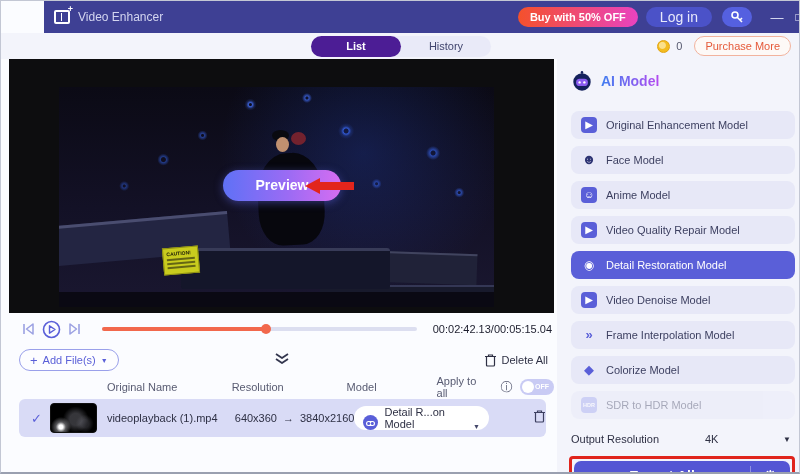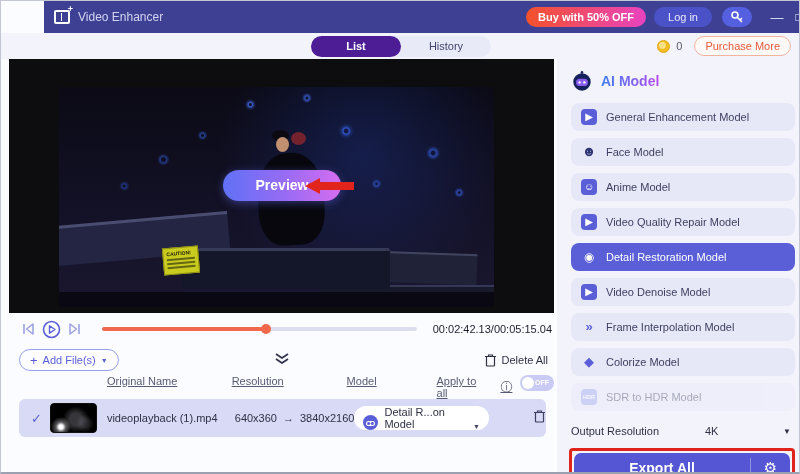--- a/index.html
+++ b/index.html
@@ -7,21 +7,21 @@
   .window { position:relative; width:800px; height:474px; background:#fbfcff; border:1px solid #c3c7d4; border-bottom:2px solid #9aa0b0; overflow:hidden; }
 
   
   .titlebar { position:absolute; left:0; top:0; width:100%; height:32px; background:#3e4094; display:flex; align-items:center; padding:0 10px;margin-left:43px; }
   .logo { width:16px; height:14px; border:2px solid #fff; border-radius:2px; position:relative; margin-right:8px; }
   .logo::after { content:"+"; position:absolute; right:-5px; top:-8px; color:#fff; font-size:9px; font-weight:bold; }
   .logo::before { content:""; position:absolute; left:1px; top:1px; width:4px; height:8px; border-right:1.5px solid #fff; }
   .app-title { color:#d3d5f0; font-size:12px; }
   .tb-spacer { flex:1; }
   .buy-btn { height:20px; padding:0 12px; border-radius:10px; background:linear-gradient(90deg,#f4512b,#e943c0); color:#fff; font-size:11px; font-weight:bold; line-height:20px; margin-right:8px; cursor:pointer; }
-  .login-btn { height:20px; padding:0 14px; border-radius:10px; background:#4b52c8; color:#e8e9fb; font-size:11px; line-height:20px; margin-right:10px; cursor:pointer; }
+  .login-btn { height:20px; padding:0 14px; border-radius:10px; background:#4b52c8; color:#e8e9fb; font-size:14px; line-height:20px; margin-right:10px; cursor:pointer; }
   .key-btn { height:20px; width:30px; border-radius:10px; background:#5560e0; display:flex; align-items:center; justify-content:center; margin-right:14px; cursor:pointer; }
   .winctl { color:#e4e6f8; font-size:13px; width:22px; text-align:center; cursor:pointer; }
   .winctl.max { font-size:12px; }
 
   
   .subheader { position:absolute; left:0; top:32px; width:100%; height:26px; background:#f3f4fb; display:flex; align-items:center; }
   .tabs { position:absolute; left:310px; top:3px; width:180px; height:21px; background:#e9eaf8; border-radius:11px; display:flex; }
   .tab { width:90px; height:21px; border-radius:11px; font-size:11px; line-height:21px; text-align:center; color:#41456e; cursor:pointer; }
   .tab.active { background:#4c1d95; color:#fff; font-weight:bold; }
   .credits { position:absolute; right:8px; top:0; height:26px; display:flex; align-items:center; gap:6px; }
@@ -79,21 +79,21 @@
   .time { font-size:11px; color:#1d1e2e; white-space:nowrap; margin-right:2px; }
 
   
   .filebar { height:30px; display:flex; align-items:center; background:#fbfcff; position:relative; }
   .addfile-btn { height:22px; border:1px solid #9aa0ea; border-radius:12px; color:#5a5fd8; font-size:11px; display:flex; align-items:center; gap:5px; padding:0 10px; margin-left:10px; background:#fdfdff; cursor:pointer; }
   .addfile-btn .caret { font-size:7px; }
   .collapse { position:absolute; left:50%; transform:translateX(-50%); cursor:pointer; }
   .deleteall { position:absolute; right:6px; display:flex; align-items:center; gap:5px; font-size:11px; color:#2e3044; cursor:pointer; }
 
   
-  .thead { height:24px; display:flex; align-items:flex-start; font-size:11px; color:#585b72;text-decoration:underline; }
+  .thead { height:24px; display:flex; align-items:center; font-size:11px; color:#585b72; }
   .th-name { width:150px; margin-left:98px; text-align:left; }
   .th-res { width:130px; text-align:left; margin-left:-8px; }
   .th-model { width:70px; }
   .th-apply { margin-left:28px; display:flex; align-items:center; gap:20px; }
   .info-icon { font-size:12px; color:#585b72; }
   .toggle { width:38px; height:16px; border-radius:8px; background:#c9cbf4; position:relative; margin-left:8px; cursor:pointer; }
   .toggle-knob { position:absolute; left:2px; top:2px; width:12px; height:12px; border-radius:50%; background:#fff; }
   .toggle-label { position:absolute; right:5px; top:4px; font-size:7px; font-weight:bold; color:#fff; }
   .trow { height:38px; background:#d9dbf6; border-radius:6px; margin:0 0 0 10px; width:527px; display:flex; align-items:center; }
   .row-check { color:#5a5fd8; font-size:13px; font-weight:bold; margin:0 8px 0 12px; }
@@ -104,21 +104,21 @@
   .row-name { font-size:11px; color:#2e3044; width:142px; margin-left:10px; }
   .row-res { font-size:11px; color:#2e3044; display:flex; gap:6px; width:126px; }
   .model-select { height:24px; background:#fff; border-radius:13px; display:flex; align-items:flex-end; gap:6px; padding:0 9px; font-size:11px; color:#2e3044; cursor:pointer; }
   .model-select .caret { font-size:7px; color:#44476a; margin-left:2px; }
   .robot-mini { width:15px; height:15px; border-radius:50%; background:#5a5fd8; position:relative; flex:none; }
   .robot-mini::after { content:""; position:absolute; left:3px; top:6px; width:9px; height:5px; border-radius:3px; background:#fff;
     background-image:radial-gradient(circle at 30% 50%, #5a5fd8 0 1px, transparent 2px), radial-gradient(circle at 70% 50%, #5a5fd8 0 1px, transparent 2px); }
   .row-trash { margin-left:44px; cursor:pointer; }
 
   
-  .ai-header { display:flex; align-items:center; gap:8px; height:28px; margin-bottom:8px; }
+  .ai-header { display:flex; align-items:center; gap:8px; height:28px; margin-bottom:16px; }
   .ai-title { font-size:14px; font-weight:bold; color:#8a50ee; }
   @supports (-webkit-background-clip:text) {
     .ai-title { background:linear-gradient(90deg,#3f7ef0,#b44af0); -webkit-background-clip:text; -webkit-text-fill-color:transparent; }
   }
   .model-list { }
   .m-item { height:28px; border-radius:8px; background:#e7e8f7; display:flex; align-items:center; gap:9px; padding:0 10px; margin-bottom:7px; font-size:11px; color:#3c3f60; cursor:pointer; }
   .m-item.selected { background:#5a5fd8; color:#fff; }
   .m-item.faded { opacity:.42; }
   .mi { width:16px; height:16px; border-radius:4px; background:#5a5fd8; color:#fff; font-size:10px; line-height:16px; text-align:center; flex:none; }
   .mi-plain { background:transparent; color:#2e3574; font-size:14px; line-height:15px; }
@@ -294,21 +294,21 @@
         <rect x="5.5" y="9.5" width="13" height="8" rx="4" fill="#8a5cf0"></rect>
         <circle cx="9.4" cy="13.5" r="1.3" fill="#fff"></circle>
         <circle cx="14.6" cy="13.5" r="1.3" fill="#fff"></circle>
       </svg>
       <span class="ai-title">AI Model</span>
     </div>
 
     <div class="model-list">
       <div class="m-item">
         <span class="mi">▶</span>
-        <span>General Enhancement Model</span>
+        <span>Original Enhancement Model</span>
       </div>
       <div class="m-item">
         <span class="mi mi-plain">☻</span>
         <span>Face Model</span>
       </div>
       <div class="m-item">
         <span class="mi">☺</span>
         <span>Anime Model</span>
       </div>
       <div class="m-item">

